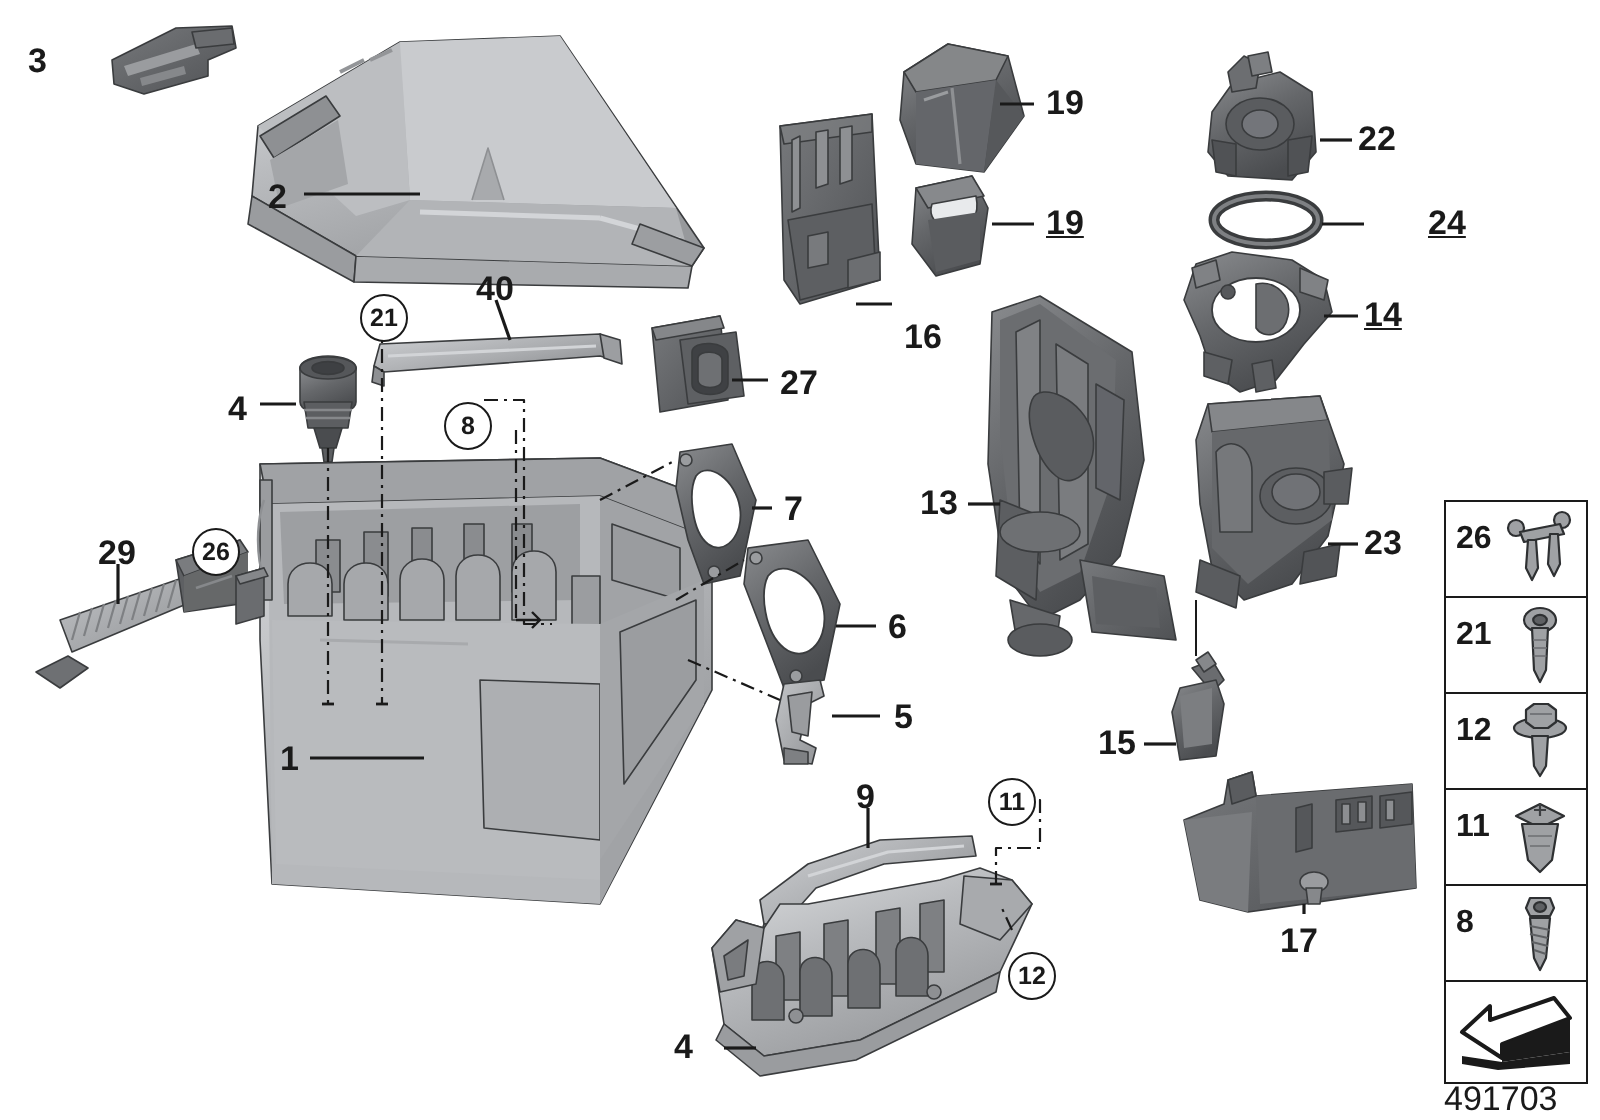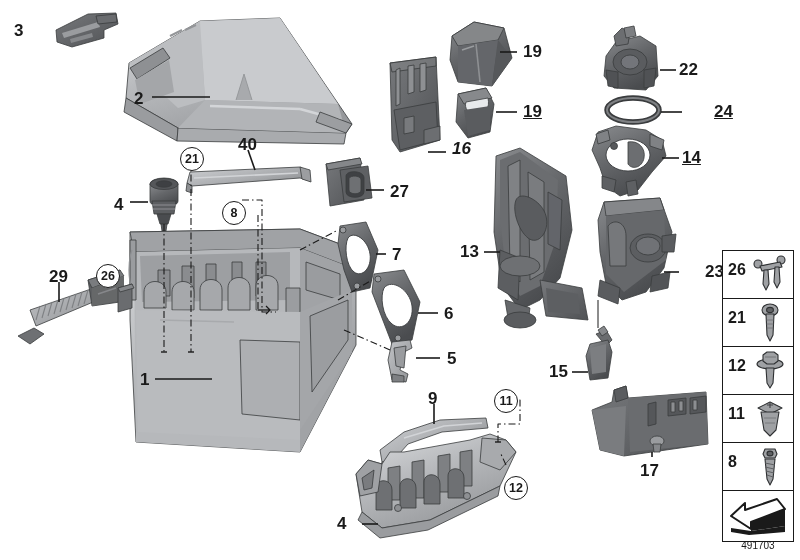--- a/index.html
+++ b/index.html
@@ -17,22 +17,22 @@
        font-family:"Liberation Sans",sans-serif;}
   #legend{position:absolute;left:722px;top:250px;width:72px;
        border:1.6px solid #1a1a1a;background:#fff;box-sizing:border-box;}
   .lrow{position:relative;height:48px;border-bottom:1.6px solid #1a1a1a;
         box-sizing:border-box;}
   .lrow:last-child{border-bottom:none;height:50px;}
   .lnum{position:absolute;left:5px;top:10px;font-weight:bold;font-size:16px;
         color:#1a1a1a;font-family:"Liberation Sans",sans-serif;}
   .lico{position:absolute;right:3px;top:3px;width:40px;height:42px;}
   .lico svg{width:100%;height:100%;}
-  #docnum{position:absolute;left:722px;top:540px;width:72px;text-align:center;
-        font-size:10px;color:#1a1a1a;font-family:"Liberation Sans",sans-serif;}
+  #docnum{position:absolute;left:722px;top:540px;width:72px;
+        font-size:17px;color:#1a1a1a;font-family:"Liberation Sans",sans-serif;}
 </style>
 </head>
 <body>
 
 <div id="stage">
 
   <svg class="layer" viewBox="0 0 800 560">
     <defs>
       <linearGradient id="gL" x1="0" y1="0" x2="0.6" y2="1">
         <stop offset="0%" stop-color="#dcdee0"></stop>
@@ -413,31 +413,31 @@
   <div class="lbl" style="left:14px;top:22px;">3</div>
   <div class="lbl" style="left:134px;top:90px;">2</div>
   <div class="lbl" style="left:114px;top:196px;">4</div>
   <div class="lbl" style="left:238px;top:136px;">40</div>
   <div class="lbl" style="left:49px;top:268px;">29</div>
   <div class="lbl" style="left:140px;top:371px;">1</div>
   <div class="lbl" style="left:390px;top:183px;">27</div>
   <div class="lbl" style="left:392px;top:246px;">7</div>
   <div class="lbl" style="left:444px;top:305px;">6</div>
   <div class="lbl" style="left:447px;top:350px;">5</div>
-  <div class="lbl" style="left:452px;top:140px;font-style:italic;">16</div>
+  <div class="lbl" style="left:452px;top:160px;">16</div>
   <div class="lbl" style="left:523px;top:43px;">19</div>
   <div class="lbl" style="left:523px;top:103px;text-decoration:underline;">19</div>
   <div class="lbl" style="left:428px;top:390px;">9</div>
   <div class="lbl" style="left:337px;top:515px;">4</div>
   <div class="lbl" style="left:460px;top:243px;">13</div>
   <div class="lbl" style="left:549px;top:363px;">15</div>
   <div class="lbl" style="left:679px;top:61px;">22</div>
   <div class="lbl" style="left:714px;top:103px;text-decoration:underline;">24</div>
   <div class="lbl" style="left:682px;top:149px;text-decoration:underline;">14</div>
-  <div class="lbl" style="left:682px;top:263px;margin-left:23px;">23</div>
+  <div class="lbl" style="left:682px;top:263px;">23</div>
   <div class="lbl" style="left:640px;top:462px;">17</div>
 
   <div class="callout" style="left:180px;top:147px;">21</div>
   <div class="callout" style="left:222px;top:201px;">8</div>
   <div class="callout" style="left:96px;top:264px;">26</div>
   <div class="callout" style="left:494px;top:389px;">11</div>
   <div class="callout" style="left:504px;top:476px;">12</div>
 
   <div id="legend">
 

